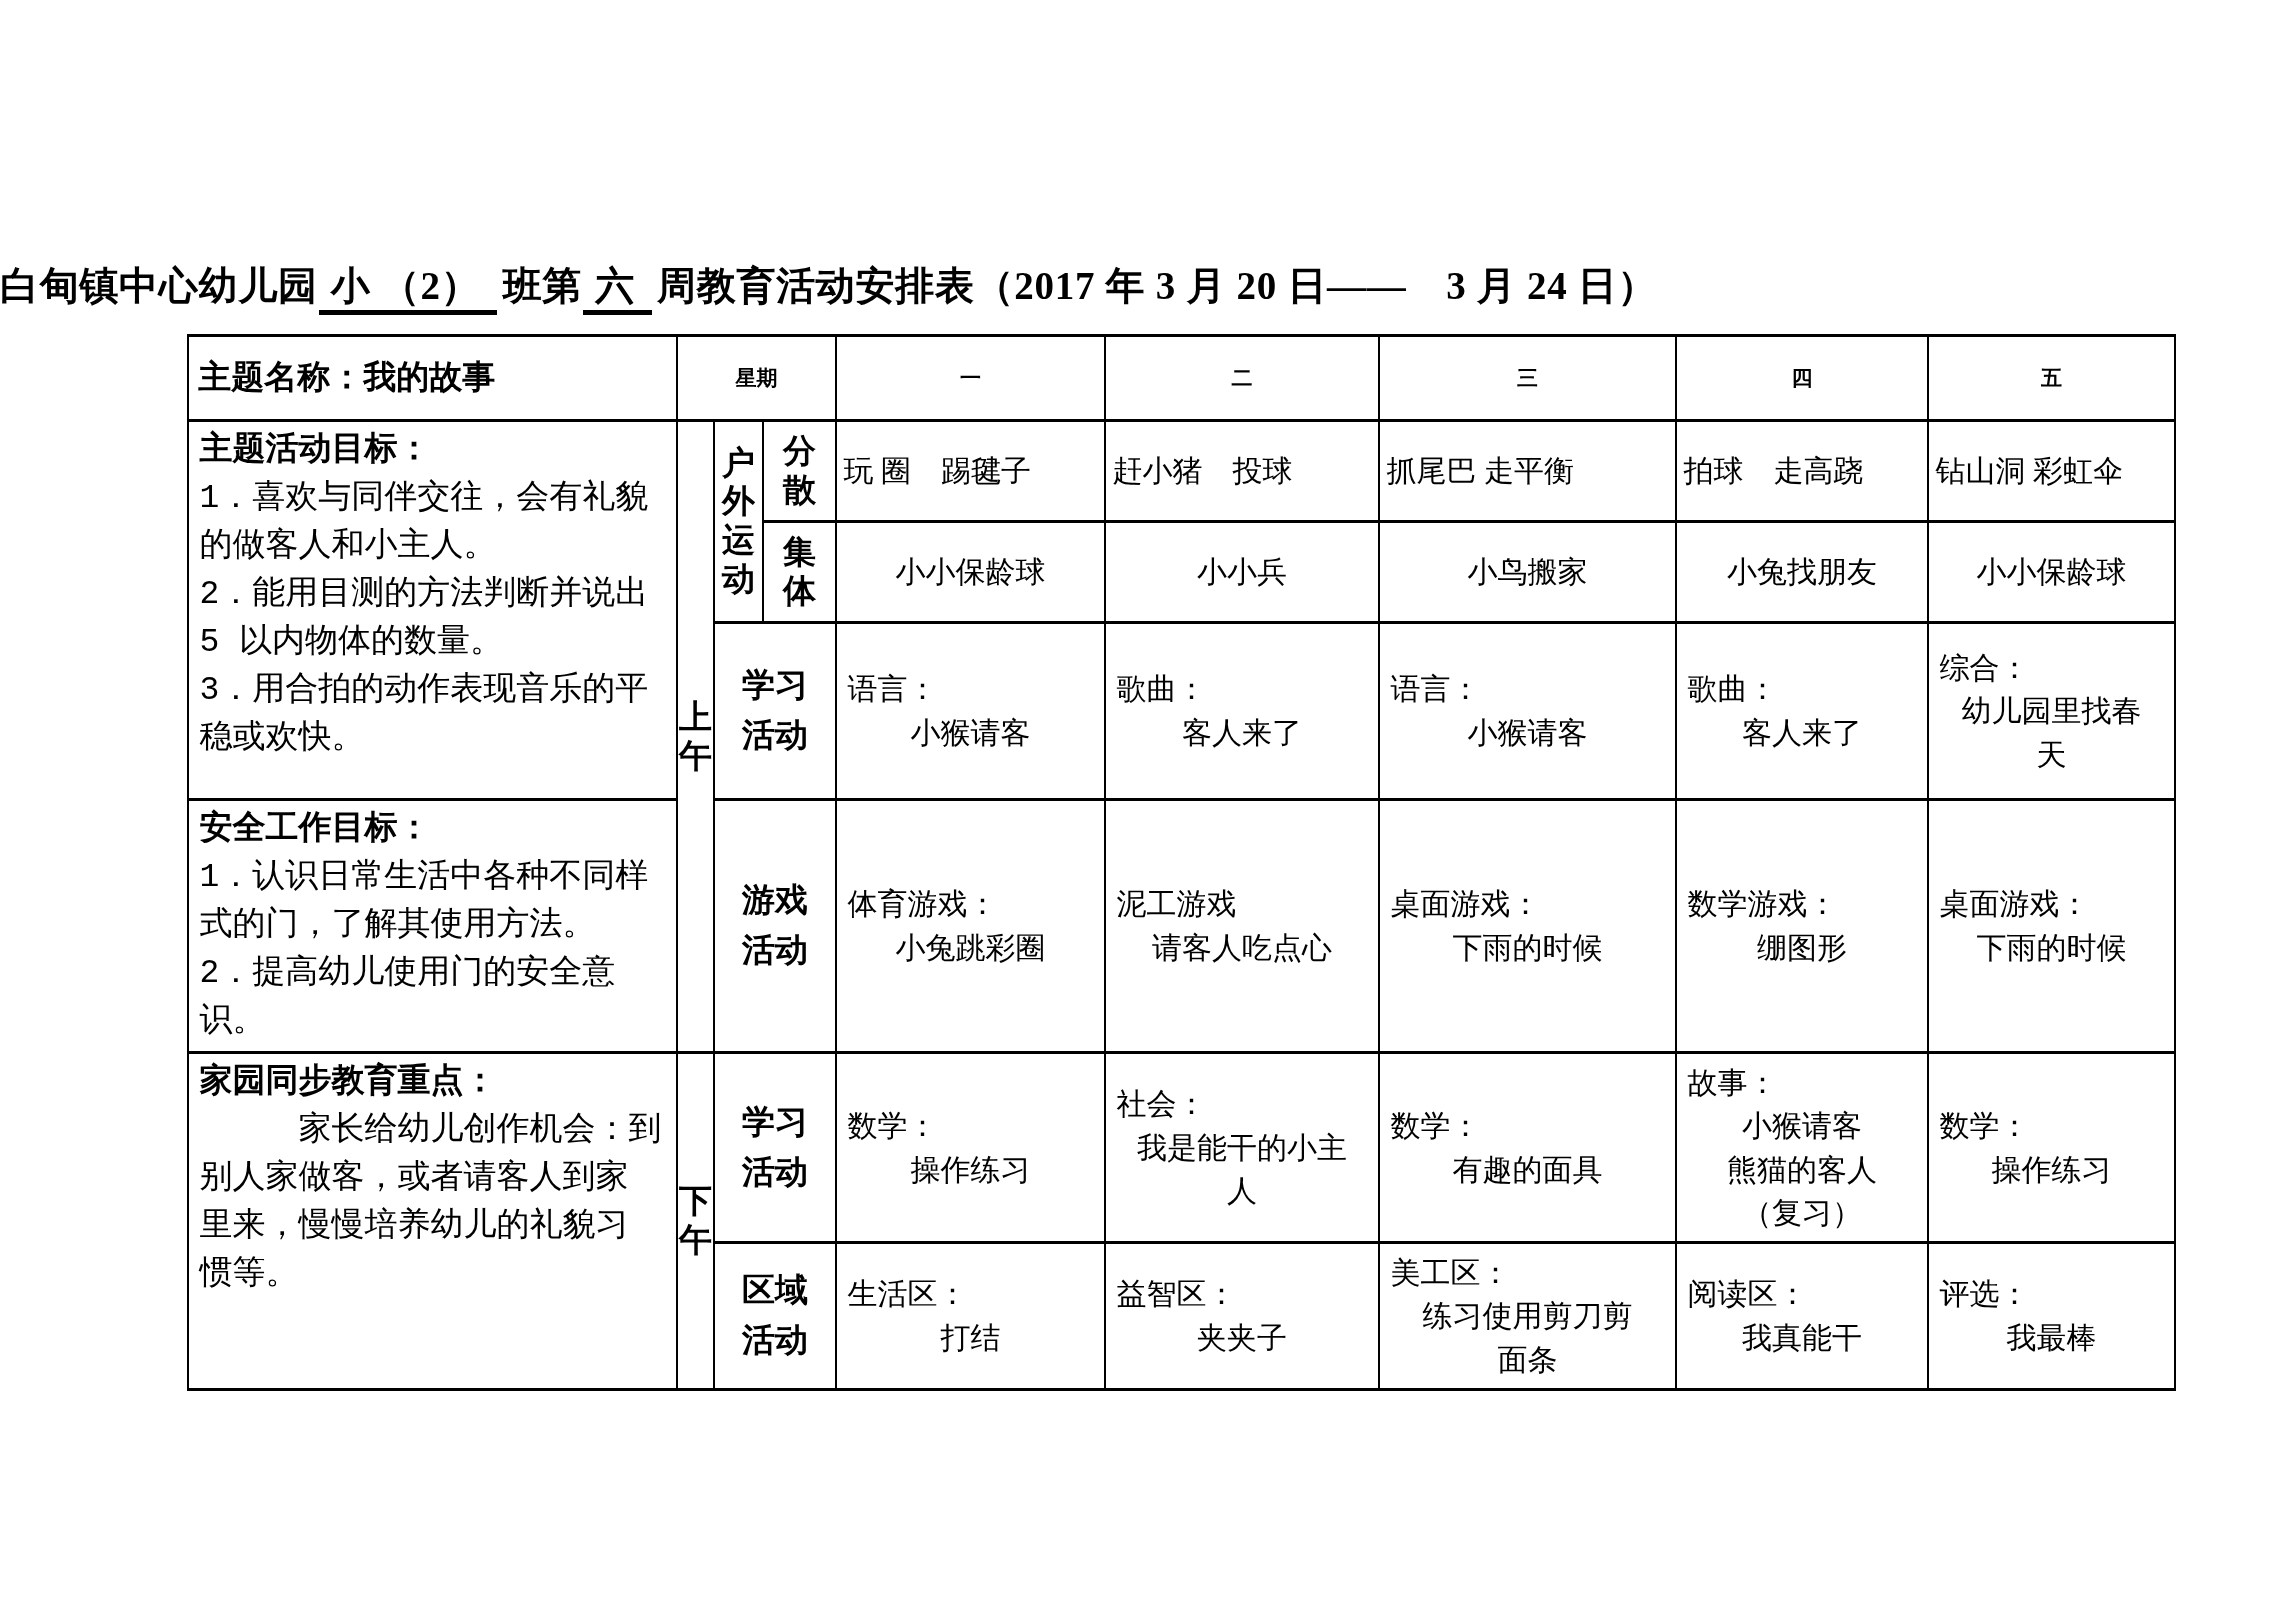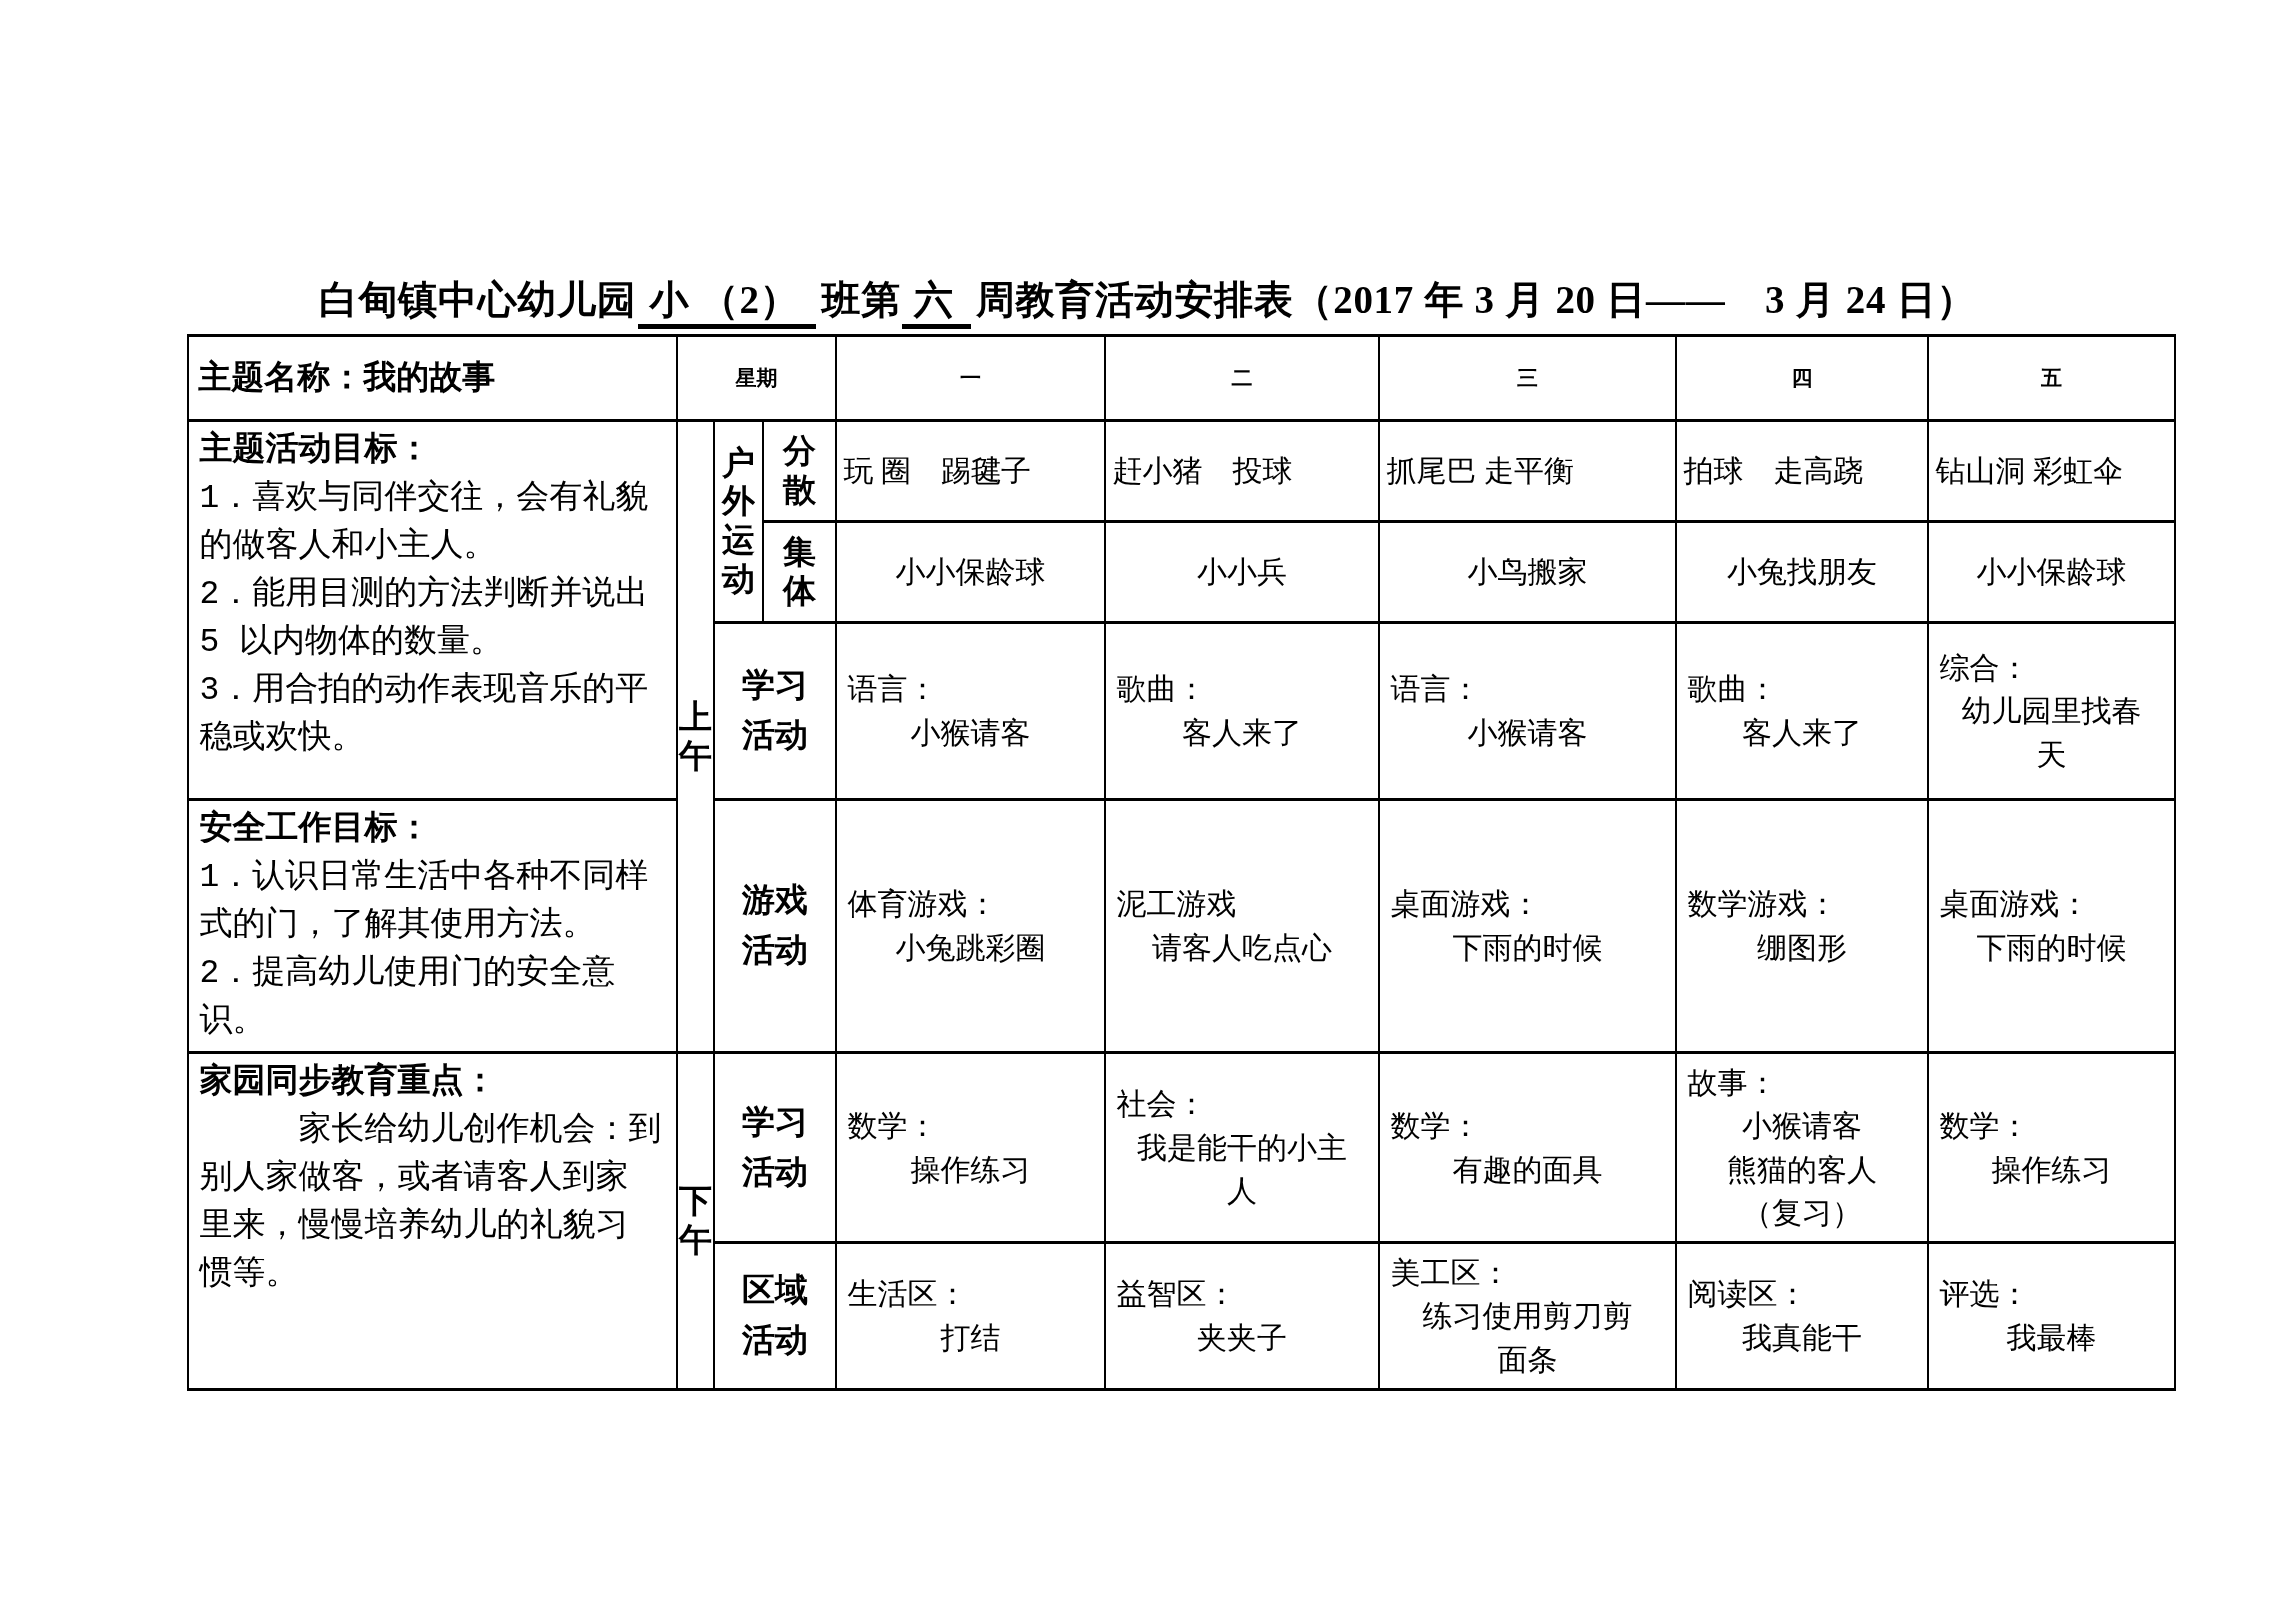--- a/index.html
+++ b/index.html
@@ -5,22 +5,22 @@
   html,body { margin:0; padding:0; background:#ffffff; }
   body {
     width:2295px; height:1623px; position:relative;
     font-family:"Liberation Serif","DejaVu Serif",serif;
     color:#000;
   }
   .page { position:absolute; inset:0; background:#fff; }
 
   
   .doc-title {
-    position:absolute; top:273px; left:0; width:100%;
-    text-align:center; font-size:39px; font-weight:bold;
+    position:absolute; top:259px; left:0; width:100%;
+    text-align:left; font-size:39px; font-weight:bold;
     letter-spacing:0.7px; white-space:nowrap;
   }
   .doc-title .blank {
     border-bottom:5.9px solid #000;
     padding:0 17px 2.6px 11.8px; margin:0 5.2px 0 1.3px;
   }
 
   
   table.schedule {
     position:absolute; left:187px; top:334px; width:1987px;

